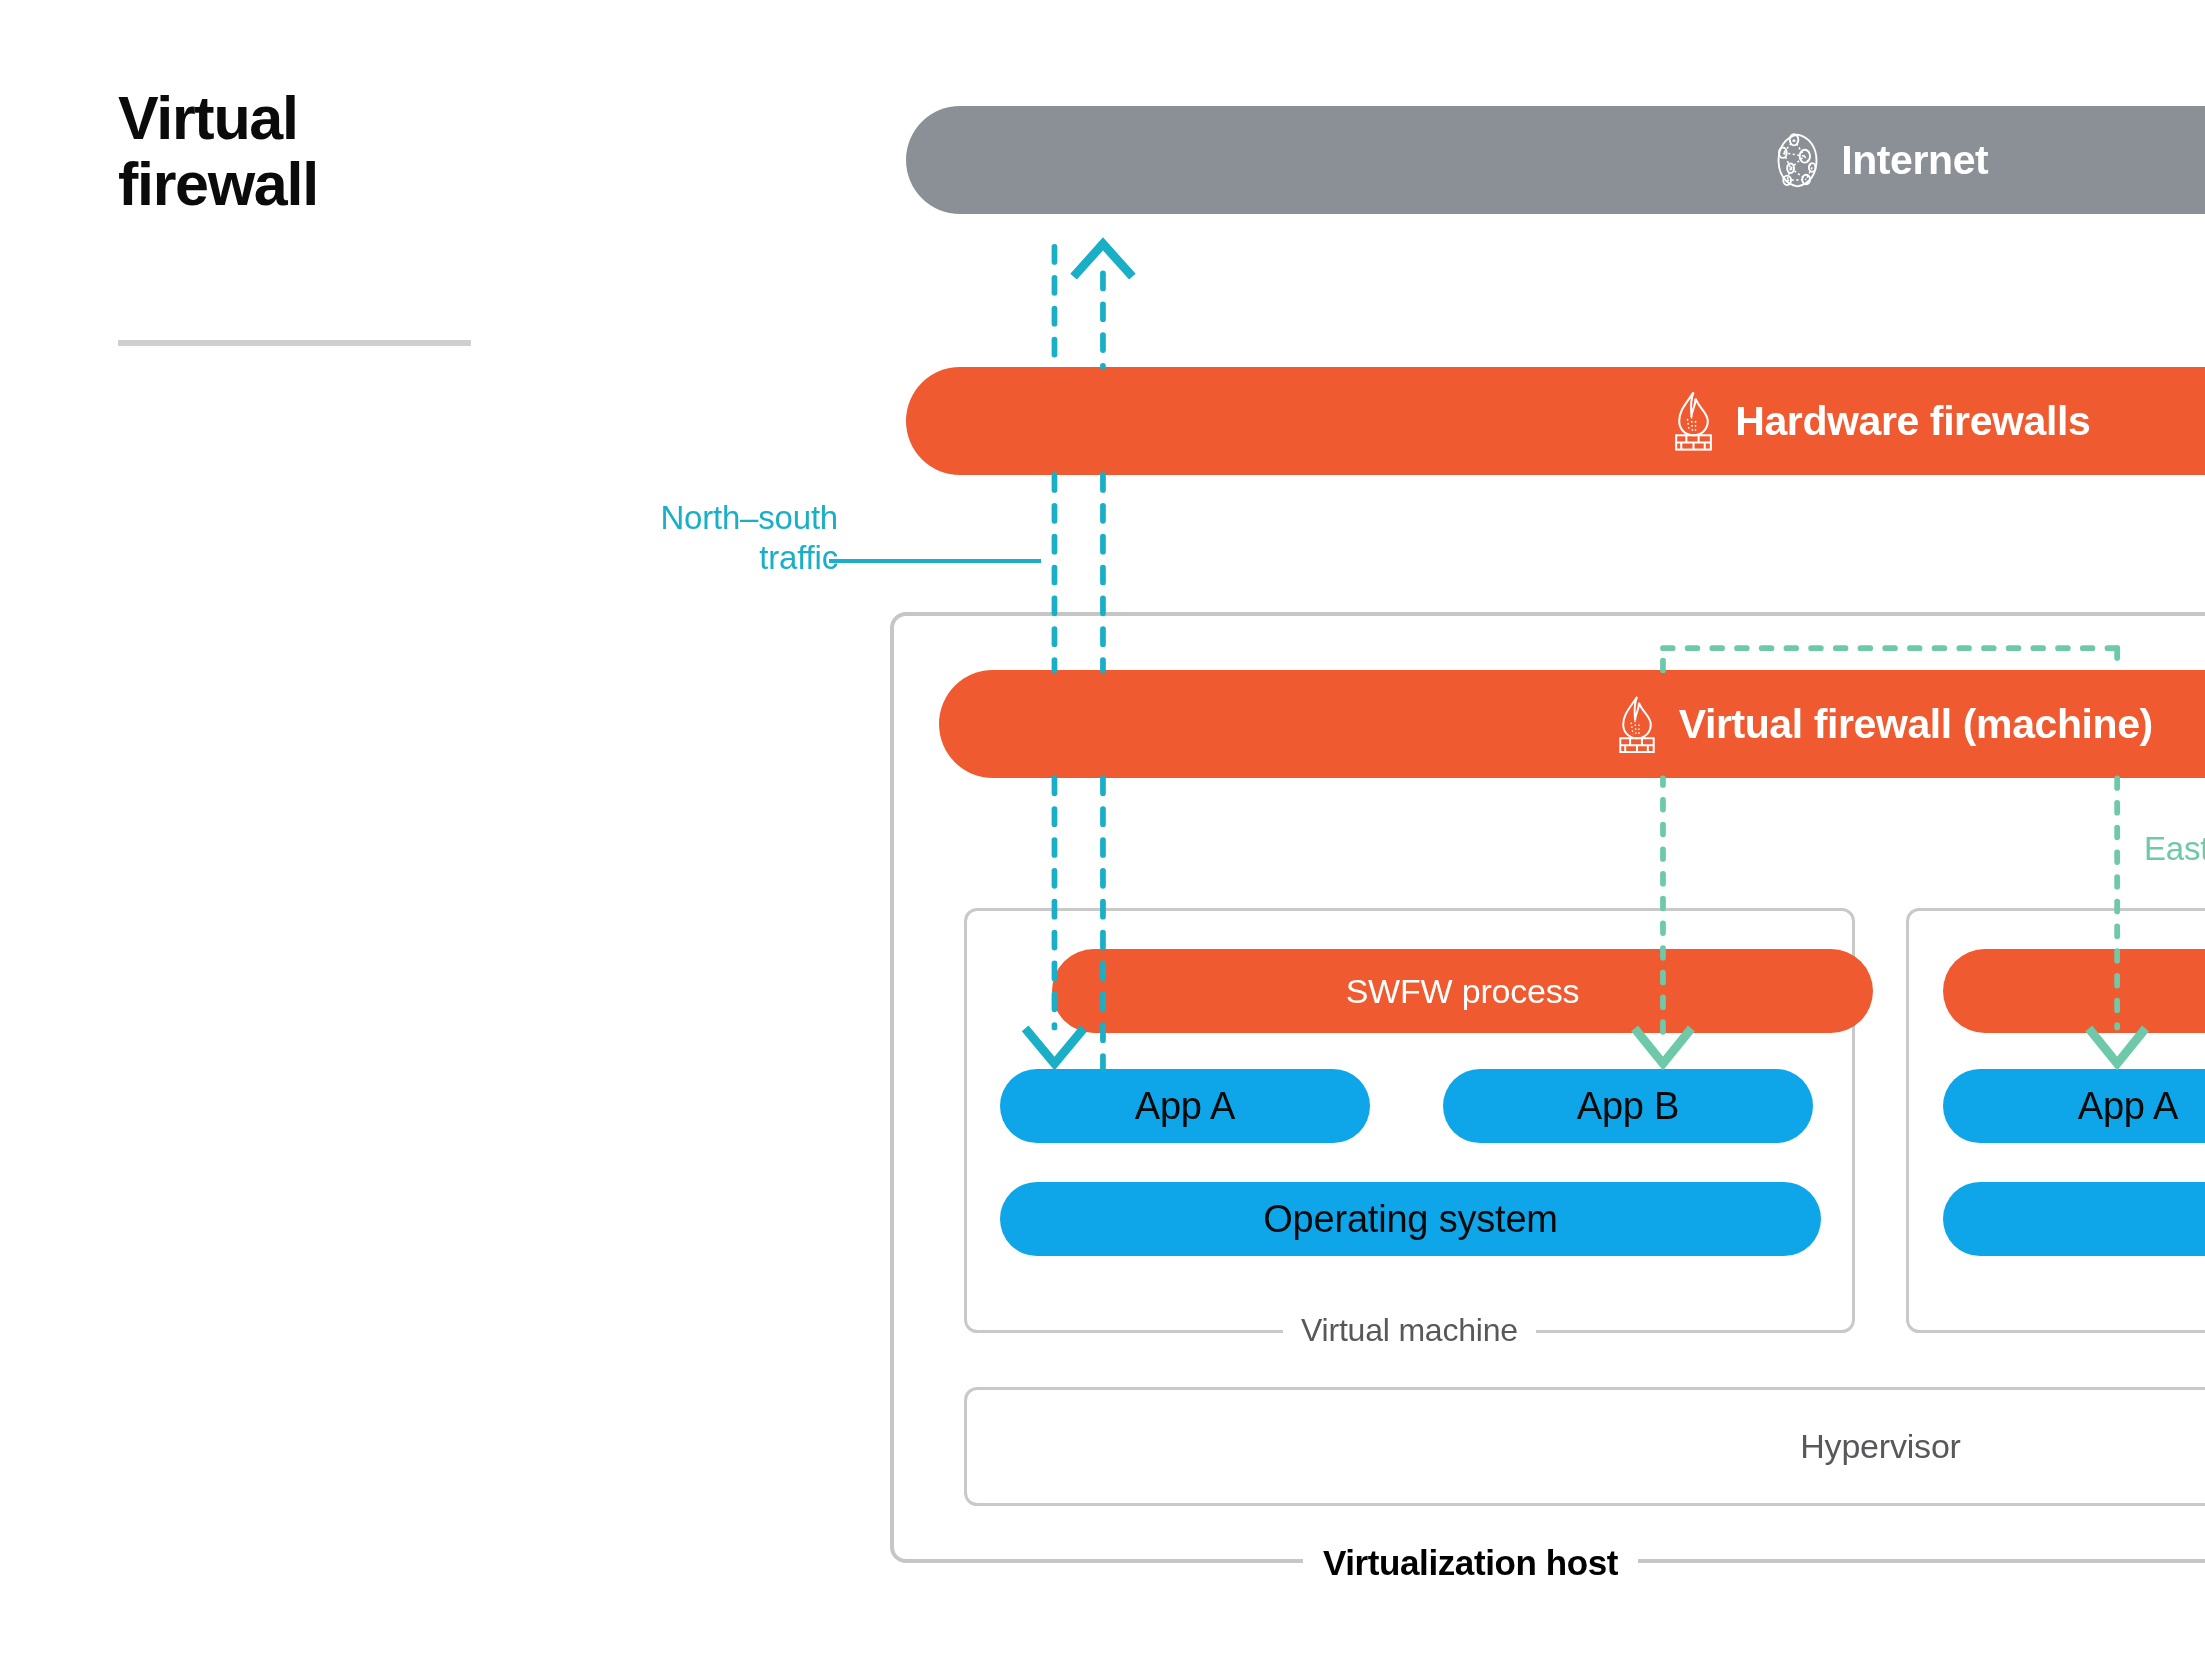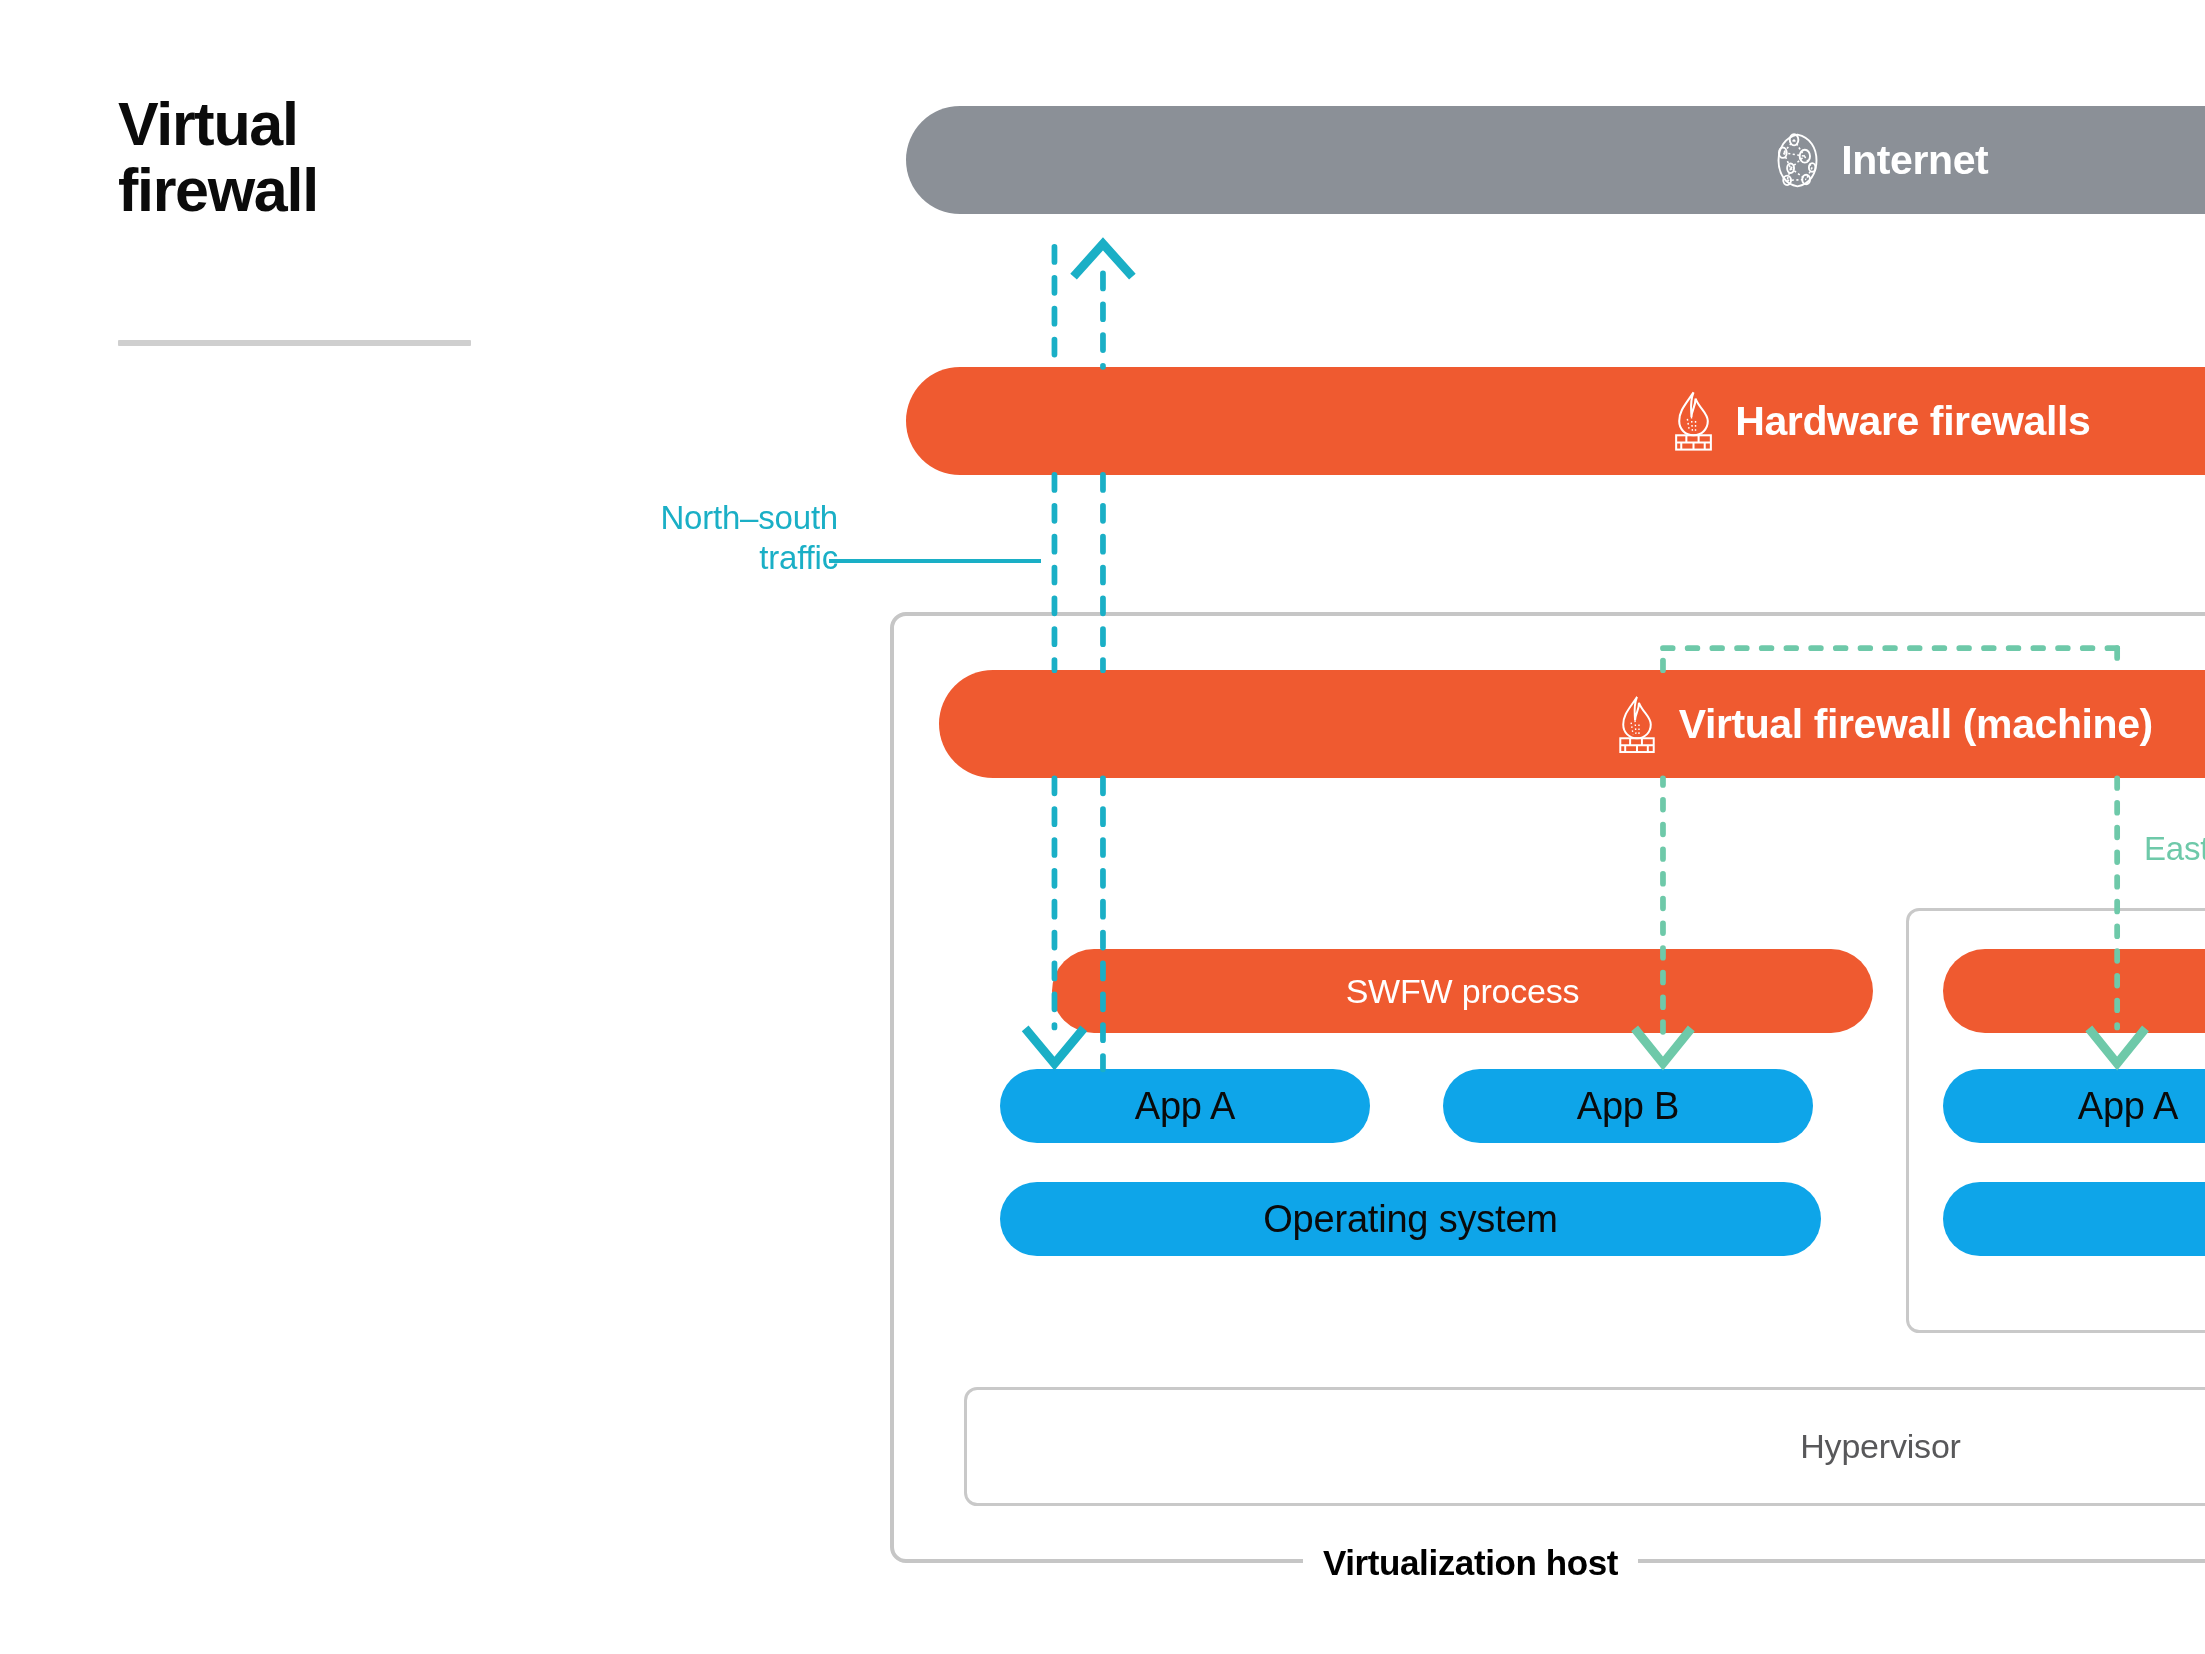--- a/index.html
+++ b/index.html
@@ -2,21 +2,21 @@
 <html style="font-size:7px"><head>
 <meta charset="utf-8">
 <style>
   html,body{margin:0;padding:0;background:#ffffff;}
   body{width:2941px;height:1654px;position:relative;overflow:hidden;
        font-family:"Liberation Sans","DejaVu Sans",sans-serif;}
 
   .stage{position:absolute;inset:0;}
 
   
-  #title-block{position:absolute;left:118px;top:92px;width:397px;}
+  #title-block{position:absolute;left:118px;top:86px;width:397px;}
   #page-title{font-size:61px;line-height:1.08;font-weight:bold;color:#0b0b0b;
               letter-spacing:-1.3px;white-space:pre-line;}
   #title-rule{position:absolute;left:118px;top:340px;width:353px;height:6.2px;
               background:#cfcfcf;border-radius:0.9px;}
 
   
   .pill{position:absolute;border-radius:441px;display:flex;align-items:center;
         justify-content:center;color:#ffffff;font-weight:bold;}
   #internet-bar{left:906px;top:106px;width:1947px;height:108px;background:#8b9097;}
   #hardware-fw-bar{left:906px;top:367px;width:1947px;height:108px;background:#ef5a30;}
@@ -157,20 +157,25 @@
         <path d="M17 44 V51" stroke-width="2"></path>
           <path d="M29 44 V51" stroke-width="2"></path>
         <path d="M12 51 V58" stroke-width="2"></path>
           <path d="M24 51 V58" stroke-width="2"></path>
           <path d="M35 51 V58" stroke-width="2"></path>
       </svg>
     </span>
     <span class="pill-label">Virtual firewall (machine)</span>
   </div>
 
+  <div class="vm-box" id="vm-left">
+    <div class="vm-legend">
+      <span>Virtual machine</span>
+    </div>
+  </div>
   <div class="swfw" id="swfw-left">
     <span>SWFW process</span>
   </div>
   <div class="chip" id="app-a-left">
     <span>App A</span>
   </div>
   <div class="chip" id="os-left">
     <span>Operating system</span>
   </div>
   <div class="chip" id="app-b-left">

